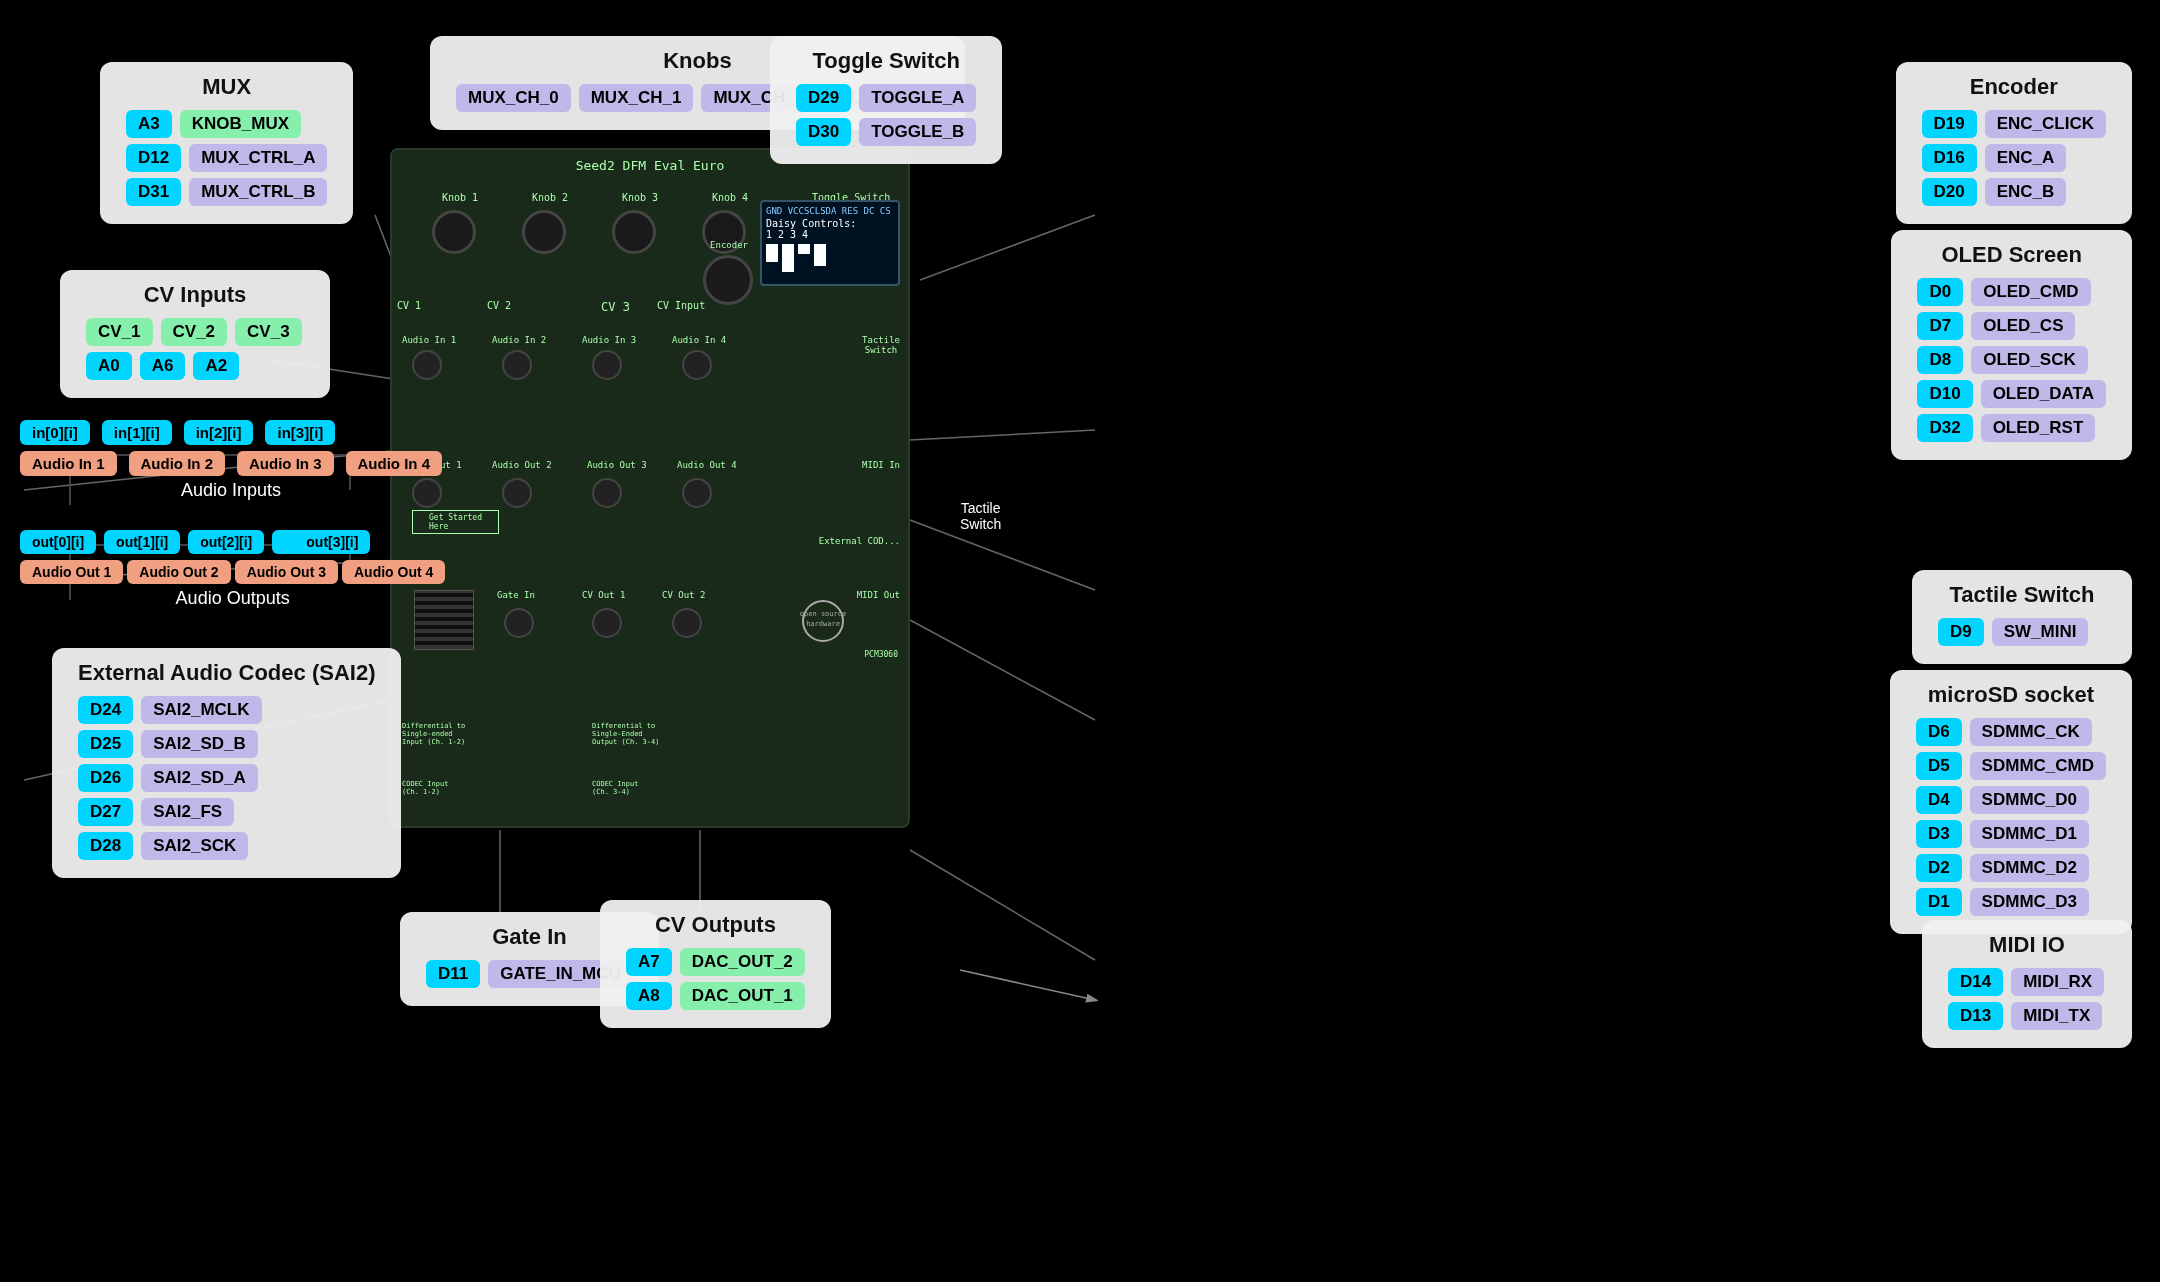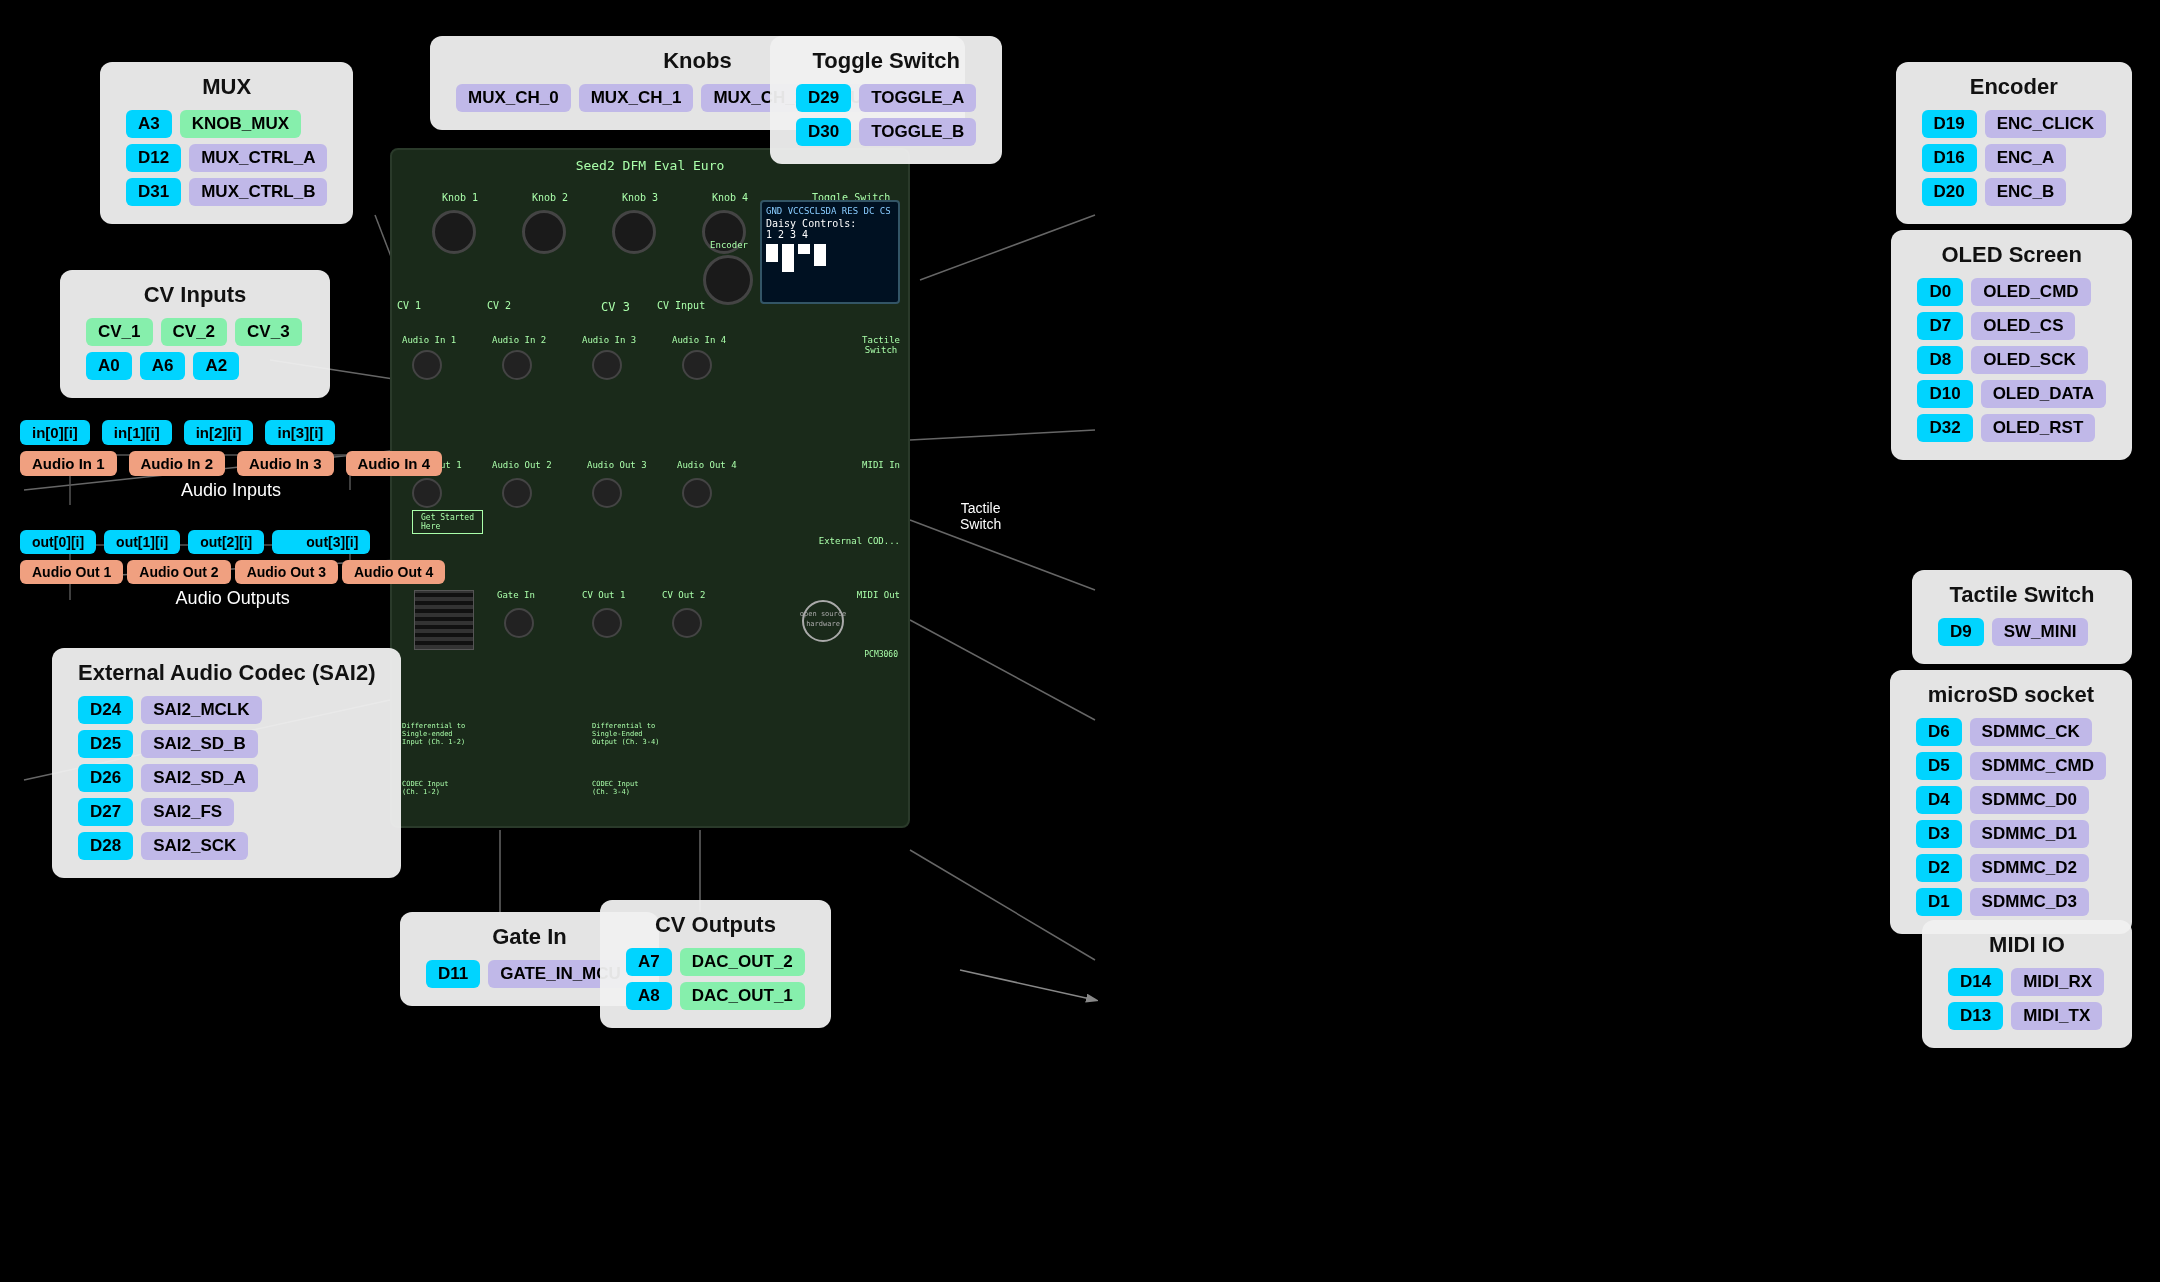--- a/index.html
+++ b/index.html
@@ -157,21 +157,21 @@
     <div style="position:absolute;top:42px;left:320px;color:#aaffaa;font-size:10px;font-family:monospace;">Knob 4</div>
     <div style="position:absolute;top:42px;left:420px;color:#aaffaa;font-size:10px;font-family:monospace;">Toggle Switch</div>
 
     <div style="position:absolute;top:60px;left:40px;width:44px;height:44px;background:#1a1a1a;border-radius:50%;border:3px solid #444;"></div>
     <div style="position:absolute;top:60px;left:130px;width:44px;height:44px;background:#1a1a1a;border-radius:50%;border:3px solid #444;"></div>
     <div style="position:absolute;top:60px;left:220px;width:44px;height:44px;background:#1a1a1a;border-radius:50%;border:3px solid #444;"></div>
     <div style="position:absolute;top:60px;left:310px;width:44px;height:44px;background:#1a1a1a;border-radius:50%;border:3px solid #444;"></div>
 
     <div style="position:absolute;top:65px;left:420px;width:30px;height:50px;background:#222;border:2px solid #555;border-radius:4px;"></div>
 
-    <div style="position:absolute;top:50px;right:8px;width:140px;height:104px;background:#001122;border:2px solid #335566;border-radius:4px;padding:4px;">
+    <div style="position:absolute;top:50px;right:8px;width:140px;height:86px;background:#001122;border:2px solid #335566;border-radius:4px;padding:4px;">
       <div style="color:#88ccff;font-size:9px;font-family:monospace;margin-bottom:2px;">GND VCCSCLSDA RES DC CS</div>
       <div style="color:#fff;font-size:10px;font-family:monospace;">Daisy Controls:</div>
       <div style="color:#fff;font-size:10px;font-family:monospace;">1    2    3    4</div>
       <div style="display:flex;gap:4px;margin-top:4px;">
         <div style="width:12px;height:18px;background:#fff;"></div>
         <div style="width:12px;height:28px;background:#fff;"></div>
         <div style="width:12px;height:10px;background:#fff;"></div>
         <div style="width:12px;height:22px;background:#fff;"></div>
       </div>
     </div>
@@ -196,21 +196,21 @@
     <div style="position:absolute;top:310px;left:195px;color:#aaffaa;font-size:9px;font-family:monospace;">Audio Out 3</div>
     <div style="position:absolute;top:310px;left:285px;color:#aaffaa;font-size:9px;font-family:monospace;">Audio Out 4</div>
 
     <div style="position:absolute;top:328px;left:20px;width:30px;height:30px;background:#222;border-radius:50%;border:2px solid #444;"></div>
     <div style="position:absolute;top:328px;left:110px;width:30px;height:30px;background:#222;border-radius:50%;border:2px solid #444;"></div>
     <div style="position:absolute;top:328px;left:200px;width:30px;height:30px;background:#222;border-radius:50%;border:2px solid #444;"></div>
     <div style="position:absolute;top:328px;left:290px;width:30px;height:30px;background:#222;border-radius:50%;border:2px solid #444;"></div>
 
     <div style="position:absolute;top:310px;right:8px;color:#aaffaa;font-size:9px;font-family:monospace;">MIDI In</div>
 
-    <div style="position:absolute;top:360px;left:20px;color:#aaffaa;font-size:8px;font-family:monospace;border:1px solid #aaffaa;padding:2px 8px;">Get Started<br>Here</div>
+    <div style="position:absolute;top:360px;left:20px;color:#aaffaa;font-size:8px;font-family:monospace;border:1px solid #aaffaa;padding:2px 16px;">Get Started<br>Here</div>
 
     <div style="position:absolute;top:440px;left:22px;width:60px;height:60px;background:#111;border:1px solid #555;">
       <div style="width:100%;height:100%;background:repeating-linear-gradient(0deg,#333 0px,#333 4px,#111 4px,#111 8px);"></div>
     </div>
 
     <div style="position:absolute;top:440px;left:105px;color:#aaffaa;font-size:9px;font-family:monospace;">Gate In</div>
     <div style="position:absolute;top:440px;left:190px;color:#aaffaa;font-size:9px;font-family:monospace;">CV Out 1</div>
     <div style="position:absolute;top:440px;left:270px;color:#aaffaa;font-size:9px;font-family:monospace;">CV Out 2</div>
 
     <div style="position:absolute;top:458px;left:112px;width:30px;height:30px;background:#222;border-radius:50%;border:2px solid #444;"></div>

